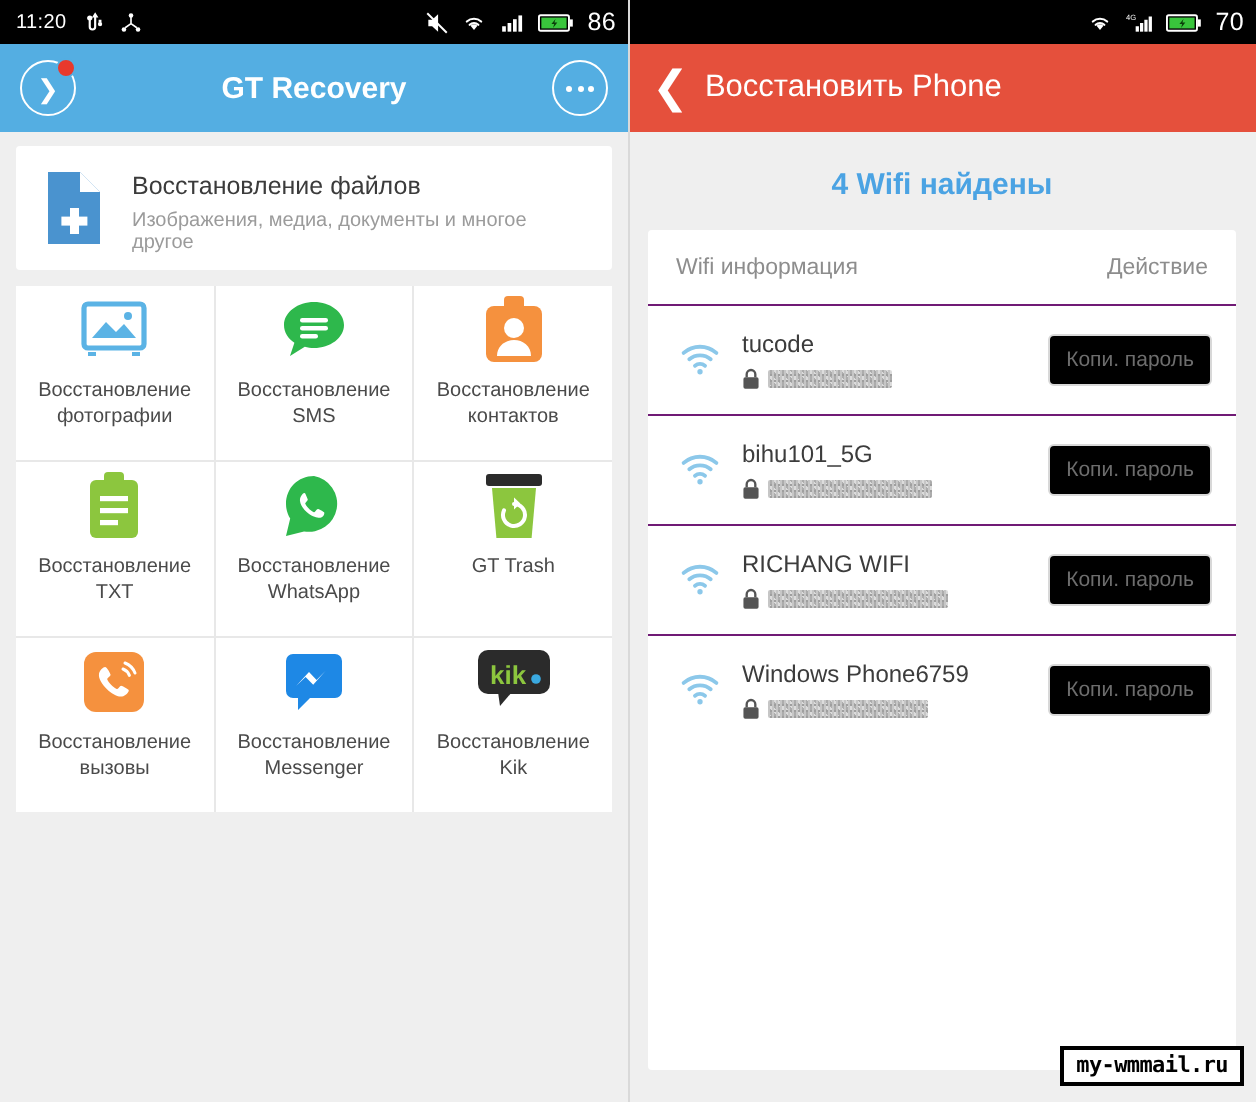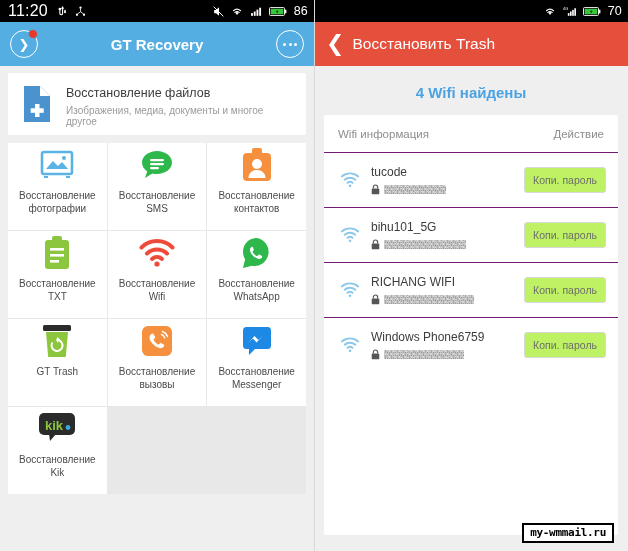--- a/index.html
+++ b/index.html
@@ -14,21 +14,21 @@
   .screen-left{width:314px;height:551px;background:#efefef;}
   .screen-right{width:314px;height:551px;background:#efefef;}
 
   
   .statusbar{
     height:22px;background:#000;color:#fff;
     display:flex;align-items:center;
     font-size:12px;letter-spacing:.2px;
     padding:0 6px 0 8px;box-sizing:border-box;
   }
-  .statusbar .time{font-size:16px;color:#fff;}
+  .statusbar .time{font-size:10px;color:#fff;}
   .sb-left-icons{display:flex;align-items:center;gap:6px;margin-left:7px;}
   .sb-spacer{flex:1;}
   .sb-right{display:flex;align-items:center;gap:5px;}
   .sb-batt-num{font-size:12.5px;margin-left:2px;}
   .ic{display:inline-block;line-height:0;}
 
   
   .appbar{
     height:44px;display:flex;align-items:center;
     box-sizing:border-box;position:relative;
@@ -102,31 +102,31 @@
   .pwline{display:flex;align-items:center;margin-top:4px;}
   .mosaic{
     height:9px;margin-left:4px;border-radius:1px;
     background-image:
       repeating-linear-gradient(90deg,#bdbdbd 0 1px,rgba(0,0,0,0) 1px 2px),
       repeating-linear-gradient(0deg,#8f8f8f 0 1px,rgba(0,0,0,0) 1px 3px),
       repeating-linear-gradient(45deg,#d6d6d6 0 2px,#9e9e9e 2px 4px);
     opacity:.85;
   }
   .copy-btn{
-    border:1px solid #d8d8d8;border-radius:3px;background:#bef264;
+    border:1px solid #d8d8d8;border-radius:3px;background:#000000;
     color:#6d6d6d;font-size:10.5px;
     padding:6px 8px;white-space:nowrap;flex:0 0 auto;
     font-family:"Liberation Sans","DejaVu Sans",sans-serif;
   }
 
   .divider-v{
     position:absolute;left:314px;top:0;width:1px;height:551px;background:#d9d9d9;z-index:5;
   }
   .watermark{
-    position:absolute;right:14px;bottom:8px;z-index:9;
+    position:absolute;right:6px;bottom:8px;z-index:9;
     background:#fff;border:2px solid #000;
     padding:1px 6px 2px 6px;
     font-family:"DejaVu Sans Mono","Liberation Mono",monospace;
     font-size:11px;font-weight:bold;color:#000;letter-spacing:-.3px;
   }
 </style>
 </head>
 <body>
 
 <div class="screens">
@@ -264,31 +264,20 @@
                 <rect x="9" y="0" width="10" height="6" rx="2" fill="#8cc63e"></rect>
                 <rect x="7" y="12" width="14" height="2.6" fill="#fff"></rect>
                 <rect x="7" y="18" width="14" height="2.6" fill="#fff"></rect>
                 <rect x="7" y="24" width="9" height="2.6" fill="#fff"></rect>
               </svg>
             </div>
             <div class="lbl" style="white-space: pre-line;">Восстановление TXT</div>
           </div>
           <div class="cell">
             <div class="glyph">
-              <svg width="36" height="28" viewBox="0 0 36 28">
-                <path d="M2.5 8.5a22 22 0 0 1 31 0" stroke="#ee4b3a" stroke-width="4" fill="none" stroke-linecap="round"></path>
-                <path d="M8 14.5a14.5 14.5 0 0 1 20 0" stroke="#ee4b3a" stroke-width="4" fill="none" stroke-linecap="round"></path>
-                <path d="M13 20a7.5 7.5 0 0 1 10 0" stroke="#ee4b3a" stroke-width="4" fill="none" stroke-linecap="round"></path>
-                <circle cx="18" cy="25" r="2.6" fill="#ee4b3a"></circle>
-              </svg>
-            </div>
-            <div class="lbl" style="white-space: pre-line;">Восстановление Wifi</div>
-          </div>
-          <div class="cell">
-            <div class="glyph">
               <svg width="34" height="34" viewBox="0 0 34 34">
                 <path d="M17 2C9 2 3 8 3 16c0 2.7.8 5.2 2.1 7.3L3 32l9-2.3A14 14 0 1 0 17 2z" fill="#2eb84c"></path>
                 <path d="M12.5 10.5c-.5 0-1 .2-1.4.8-.5.7-1.3 1.6-1.1 3.2.2 1.8 1.4 3.7 3.2 5.4 2.3 2.1 4.6 2.9 6 3 1.2.1 2.1-.5 2.6-1.2.3-.5.5-1.2.3-1.5-.2-.3-2.6-1.6-2.9-1.7-.3-.1-.6 0-.9.4l-.8 1c-.2.2-.4.3-.8.1-1.6-.8-3.4-2.6-4-4-.2-.4 0-.6.2-.8l.8-.9c.2-.3.2-.5.1-.8l-1-2.4c-.2-.5-.5-.6-.8-.6z" fill="#fff"></path>
               </svg>
             </div>
             <div class="lbl" style="white-space: pre-line;">Восстановление
 WhatsApp</div>
           </div>
           <div class="cell">
             <div class="glyph">
@@ -365,21 +354,21 @@
               <rect x="2.8" y="3.5" width="21" height="9" fill="#39c53c"></rect>
               <path d="M14.6 4.6l-3.4 4.3h2.3l-1 3.2 3.6-4.5h-2.4z" fill="#0b3d0b"></path>
             </svg>
         </span>
         <span class="sb-batt-num">70</span>
       </span>
     </div>
 
     <div class="appbar appbar-red">
       <span class="backchev">❮</span>
-      <div class="appbar-title left">Восстановить Trash</div>
+      <div class="appbar-title left">Восстановить Phone</div>
     </div>
 
     <div class="right-body">
       <div class="found-title">4 Wifi найдены</div>
 
       <div class="wifi-card">
         <div class="wifi-head">
           <span>Wifi информация</span>
           <span>Действие</span>
         </div>

